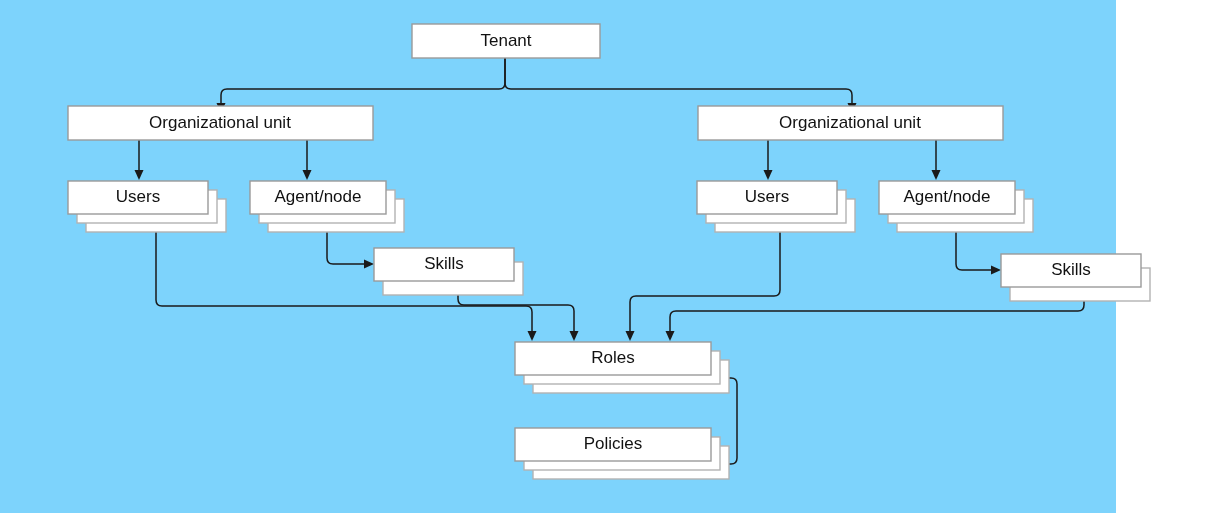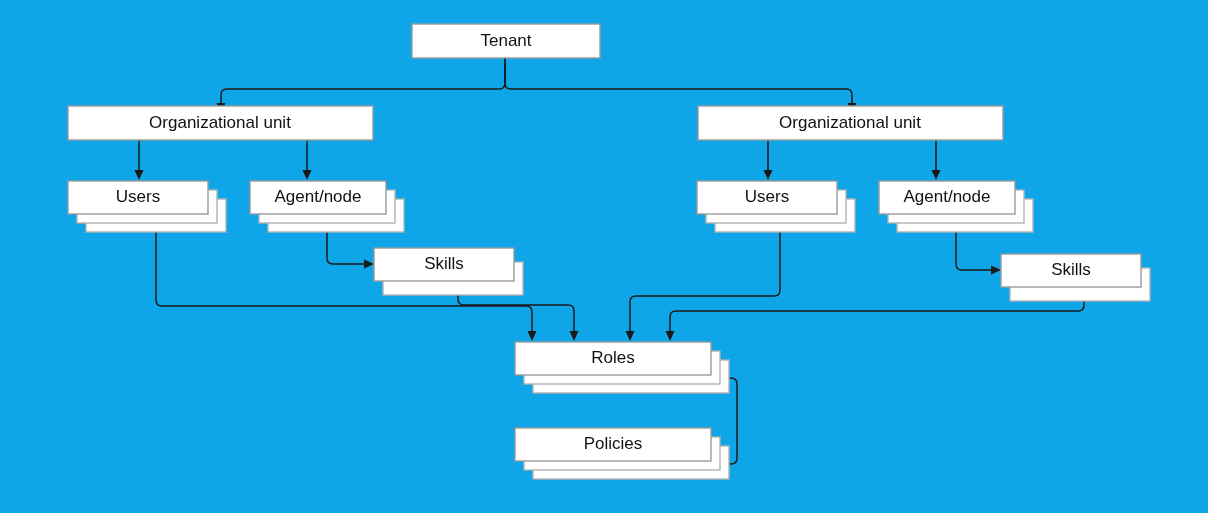--- a/index.html
+++ b/index.html
@@ -8,23 +8,23 @@
     background: #ffffff;
   }
   body {
     width: 1208px;
     height: 513px;
     font-family: "Liberation Sans", sans-serif;
     overflow: hidden;
   }
   #diagram-root {
     position: relative;
-    width: 1208px;
+    width: 1116px;
     height: 513px;
-    background: #0ea5e9;
+    background: #7dd3fc;
   }
   svg#diagram {
     display: block;
     width: 1208px;
     height: 513px;
   }
   .node-rect {
     fill: #ffffff;
     stroke: #9a9a9a;
     stroke-width: 1.4;

